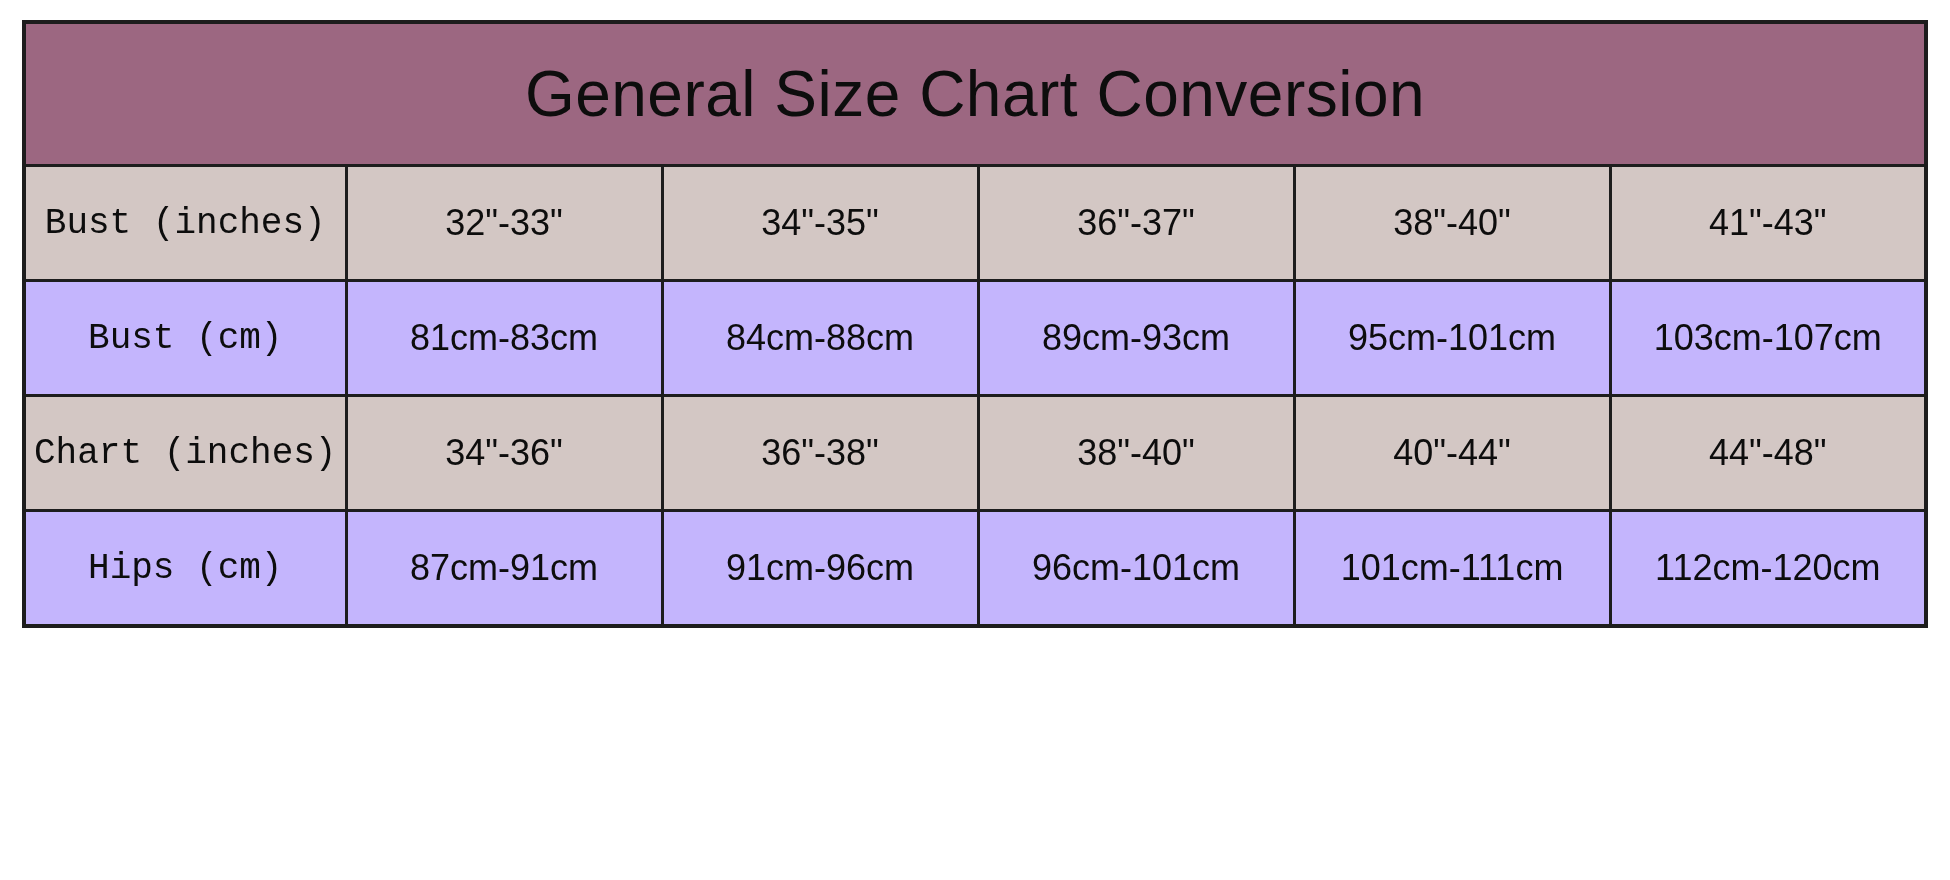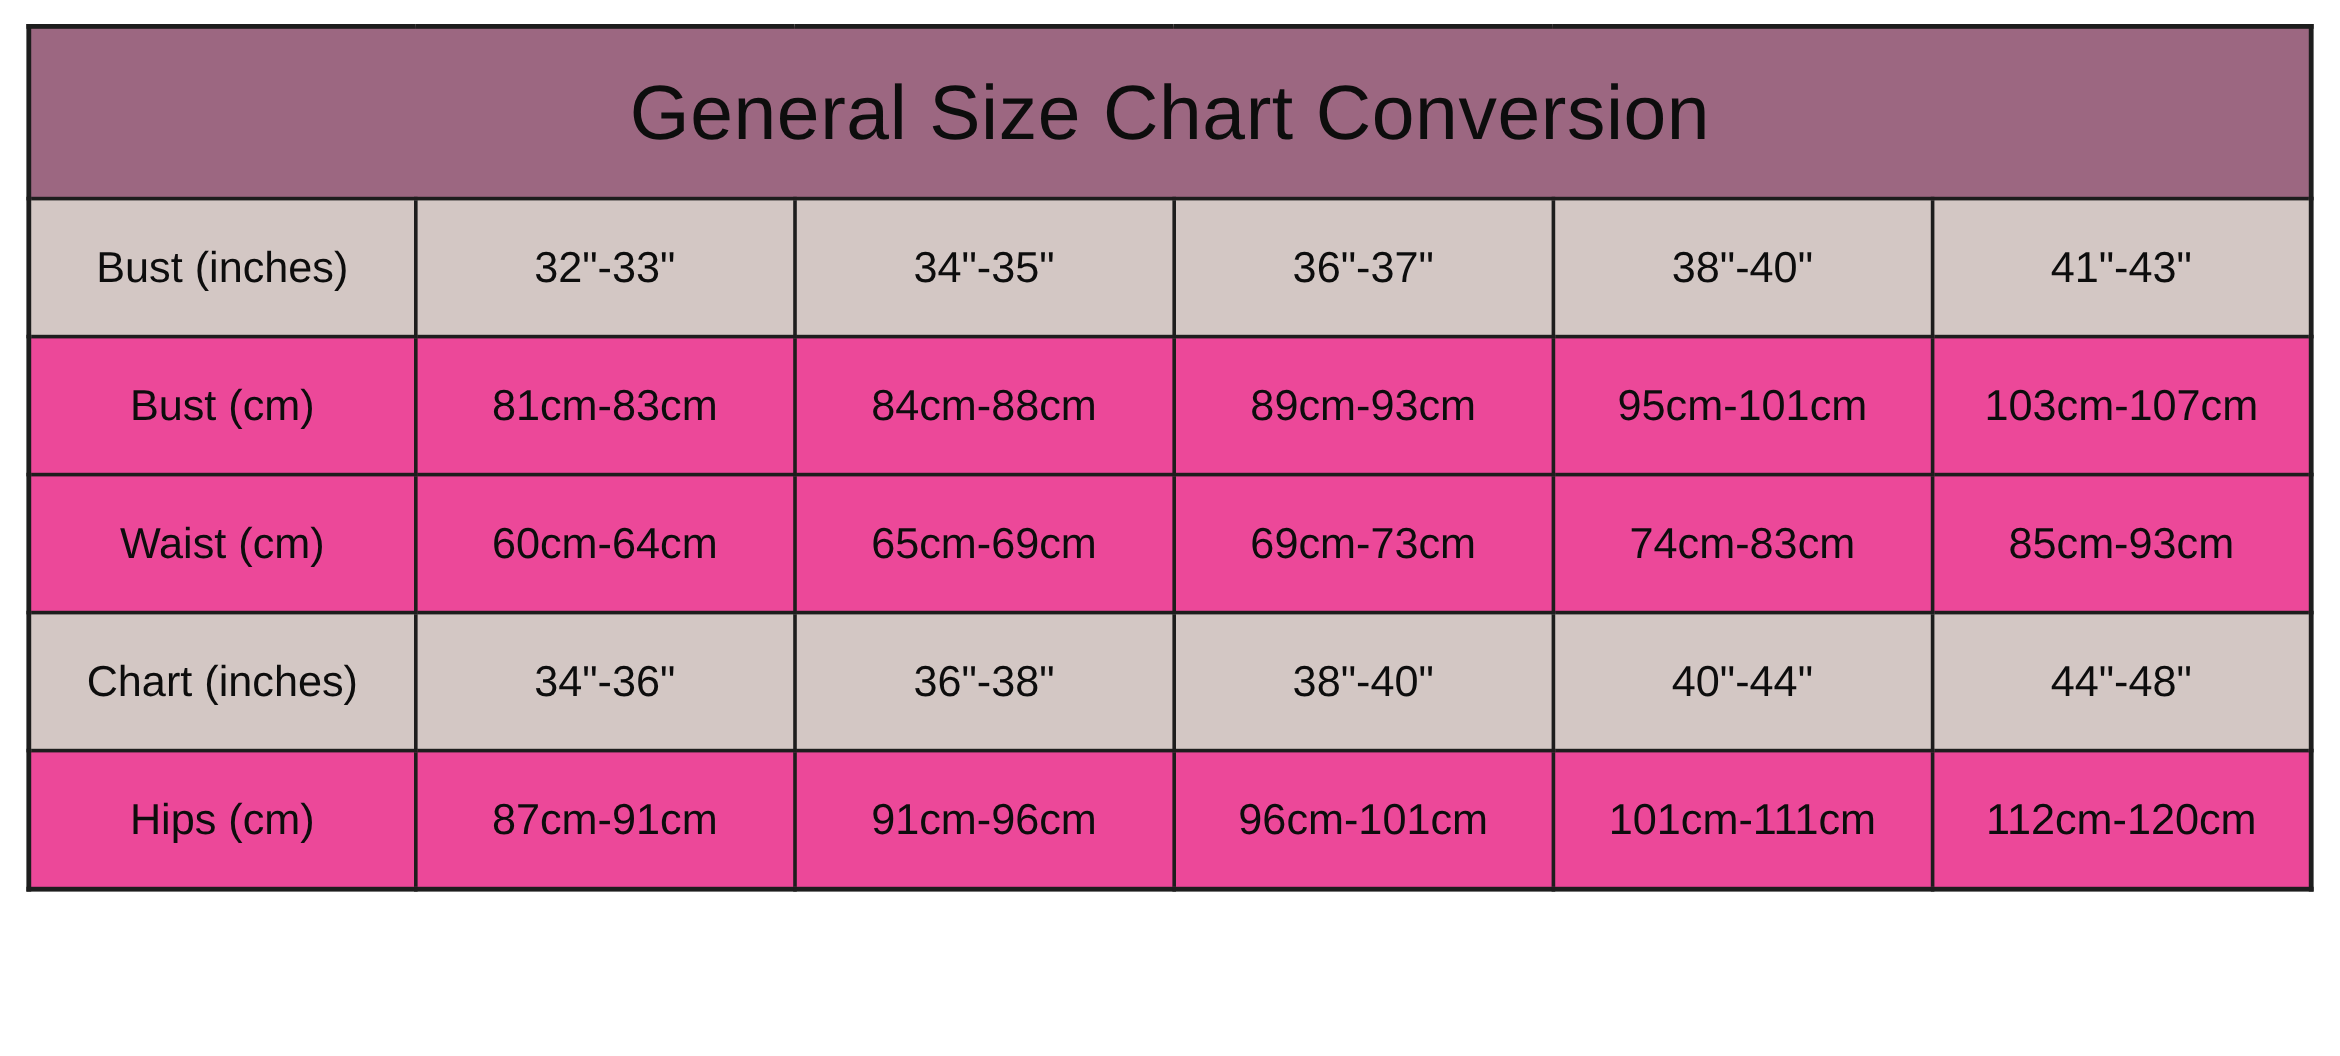--- a/index.html
+++ b/index.html
@@ -50,28 +50,29 @@
     font-weight: bold;
     letter-spacing: 0.5px;
     color: #111111;
   }
 
   tr.row-shaded td {
     background: #d3c7c4;
   }
 
   tr.row-plain td {
-    background: #ec4899;
+    background: #c4b5fd;
     text-align: center;
   }
 
   td.label-cell {
     font-size: 36px;
     height: 112px;
     width: 322px;
+    font-family: Liberation Mono, monospace;
   }
 
   td.value-cell {
     font-size: 36px;
     height: 112px;
   }
 
   .col-label { width: 322px; }
   .col-v { width: 316px; }
 </style>
@@ -106,28 +107,20 @@
         <tr class="row-plain">
           <td class="label-cell">Bust (cm)</td>
           <td class="value-cell">81cm-83cm</td>
           <td class="value-cell">84cm-88cm</td>
           <td class="value-cell">89cm-93cm</td>
           <td class="value-cell">95cm-101cm</td>
           <td class="value-cell">103cm-107cm</td>
         </tr>
 
 
-        <tr class="row-plain">
-          <td class="label-cell">Waist (cm)</td>
-          <td class="value-cell">60cm-64cm</td>
-          <td class="value-cell">65cm-69cm</td>
-          <td class="value-cell">69cm-73cm</td>
-          <td class="value-cell">74cm-83cm</td>
-          <td class="value-cell">85cm-93cm</td>
-        </tr>
 
         <tr class="row-shaded">
           <td class="label-cell">Chart (inches)</td>
           <td class="value-cell">34"-36"</td>
           <td class="value-cell">36"-38"</td>
           <td class="value-cell">38"-40"</td>
           <td class="value-cell">40"-44"</td>
           <td class="value-cell">44"-48"</td>
         </tr>
 

